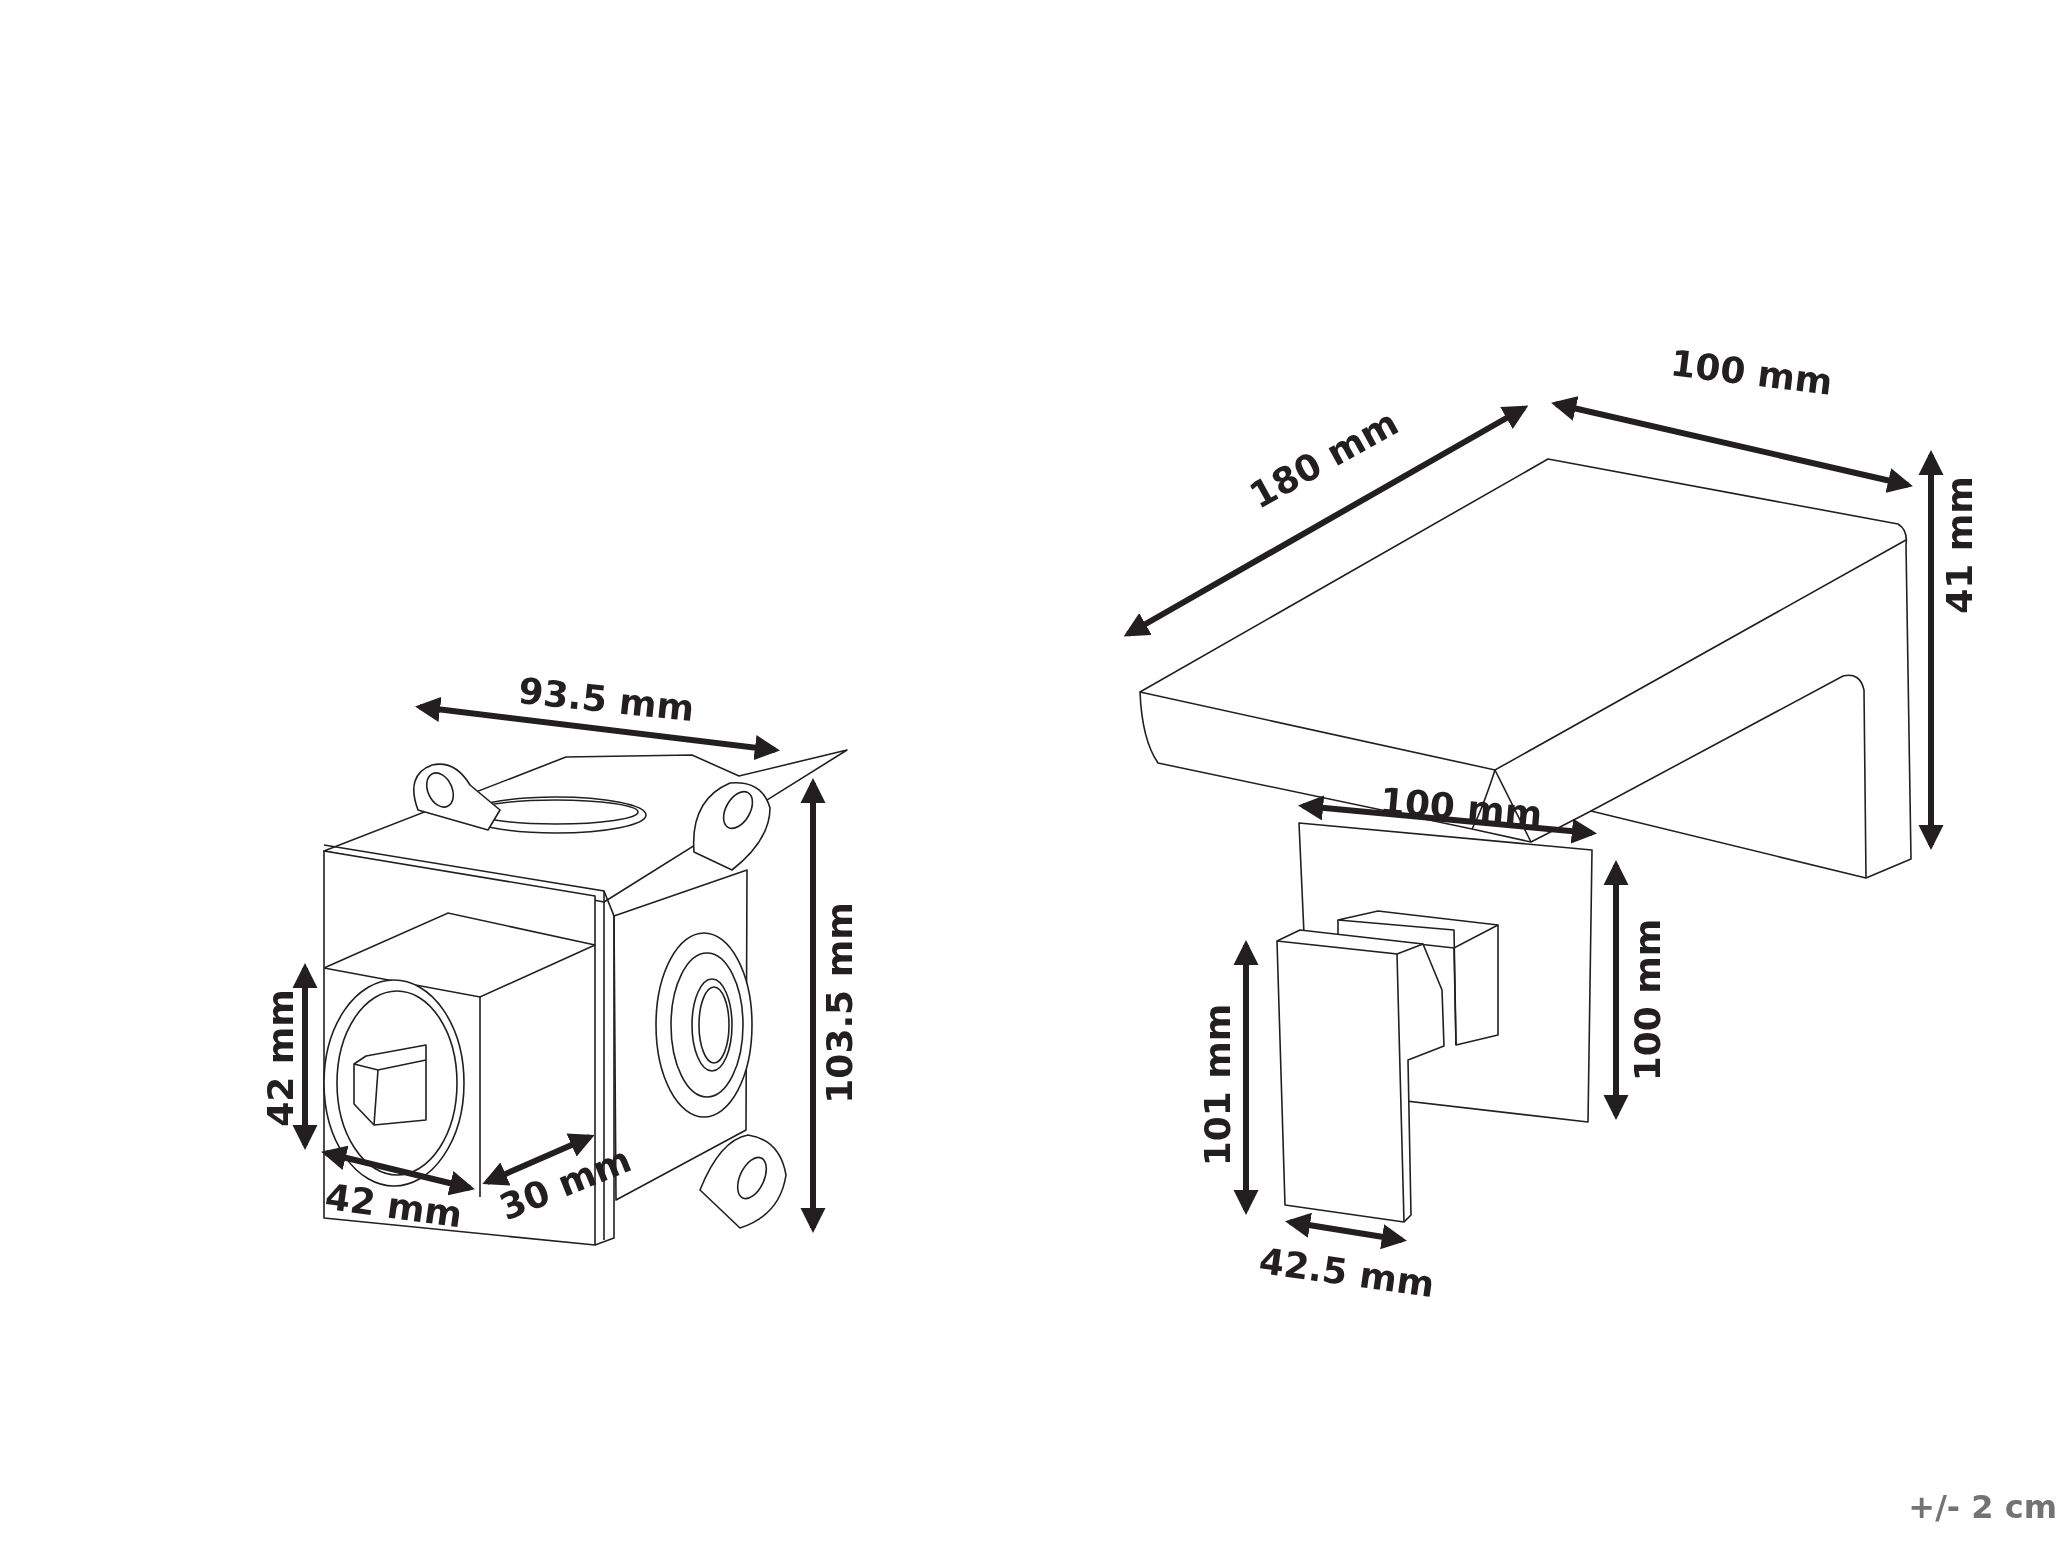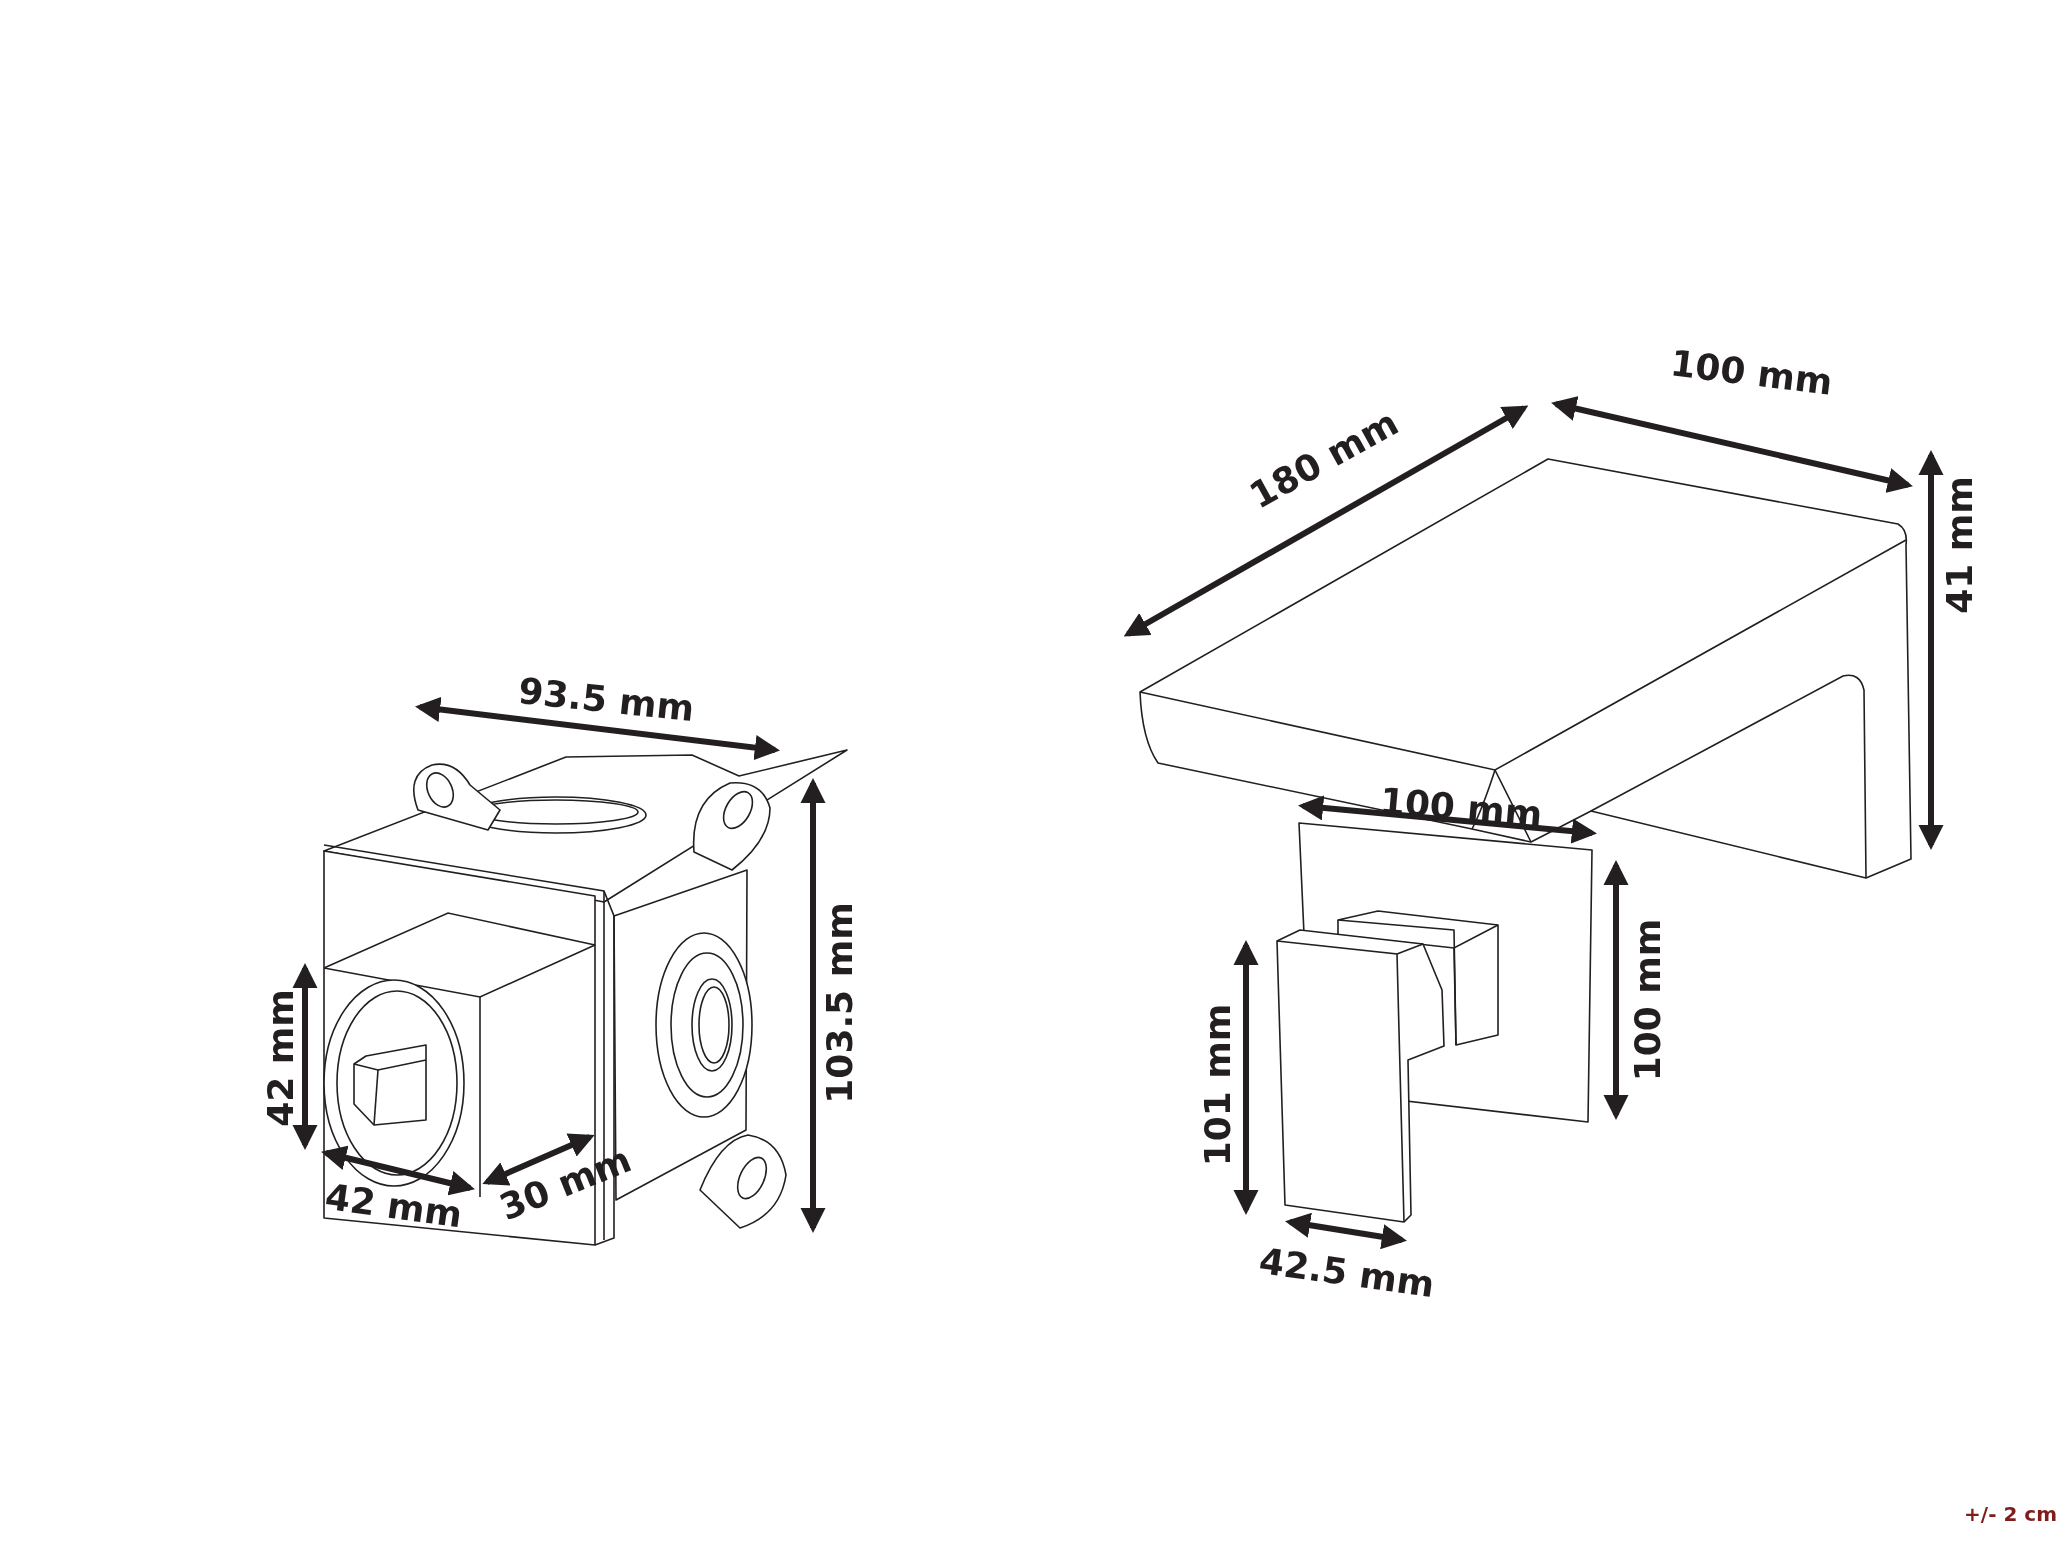--- a/index.html
+++ b/index.html
@@ -2,21 +2,21 @@
 <html><head>
 <meta charset="utf-8">
 <style>
   html,body{margin:0;padding:0;background:#ffffff;}
   #canvas{position:relative;width:2071px;height:1554px;overflow:hidden;background:#fff;}
   svg{position:absolute;left:0;top:0;}
   .o{fill:#fff;stroke:#231f20;stroke-width:1.6;stroke-linejoin:round;}
   .l{fill:none;stroke:#231f20;stroke-width:1.6;}
   .arr{stroke:#231f20;stroke-width:6;fill:none;}
   .lbl{font-family:"DejaVu Sans",sans-serif;font-weight:bold;font-size:36px;fill:#231f20;}
-  .tol{position:absolute;right:14px;bottom:28px;font-family:"DejaVu Sans",sans-serif;font-weight:bold;font-size:20px;color:#7f1d1d;}
+  .tol{position:absolute;right:14px;bottom:28px;font-family:"DejaVu Sans",sans-serif;font-weight:bold;font-size:32px;color:#737373;}
 </style>
 </head>
 <body>
 
 <div id="canvas">
 <svg width="2071" height="1554" viewBox="0 0 2071 1554">
   <defs>
     <marker id="ah" viewBox="0 0 10 10" refX="8" refY="5" markerWidth="4.2" markerHeight="4.2" orient="auto-start-reverse">
       <path d="M0,0 L10,5 L0,10 Z" fill="#231f20"></path>
     </marker>

